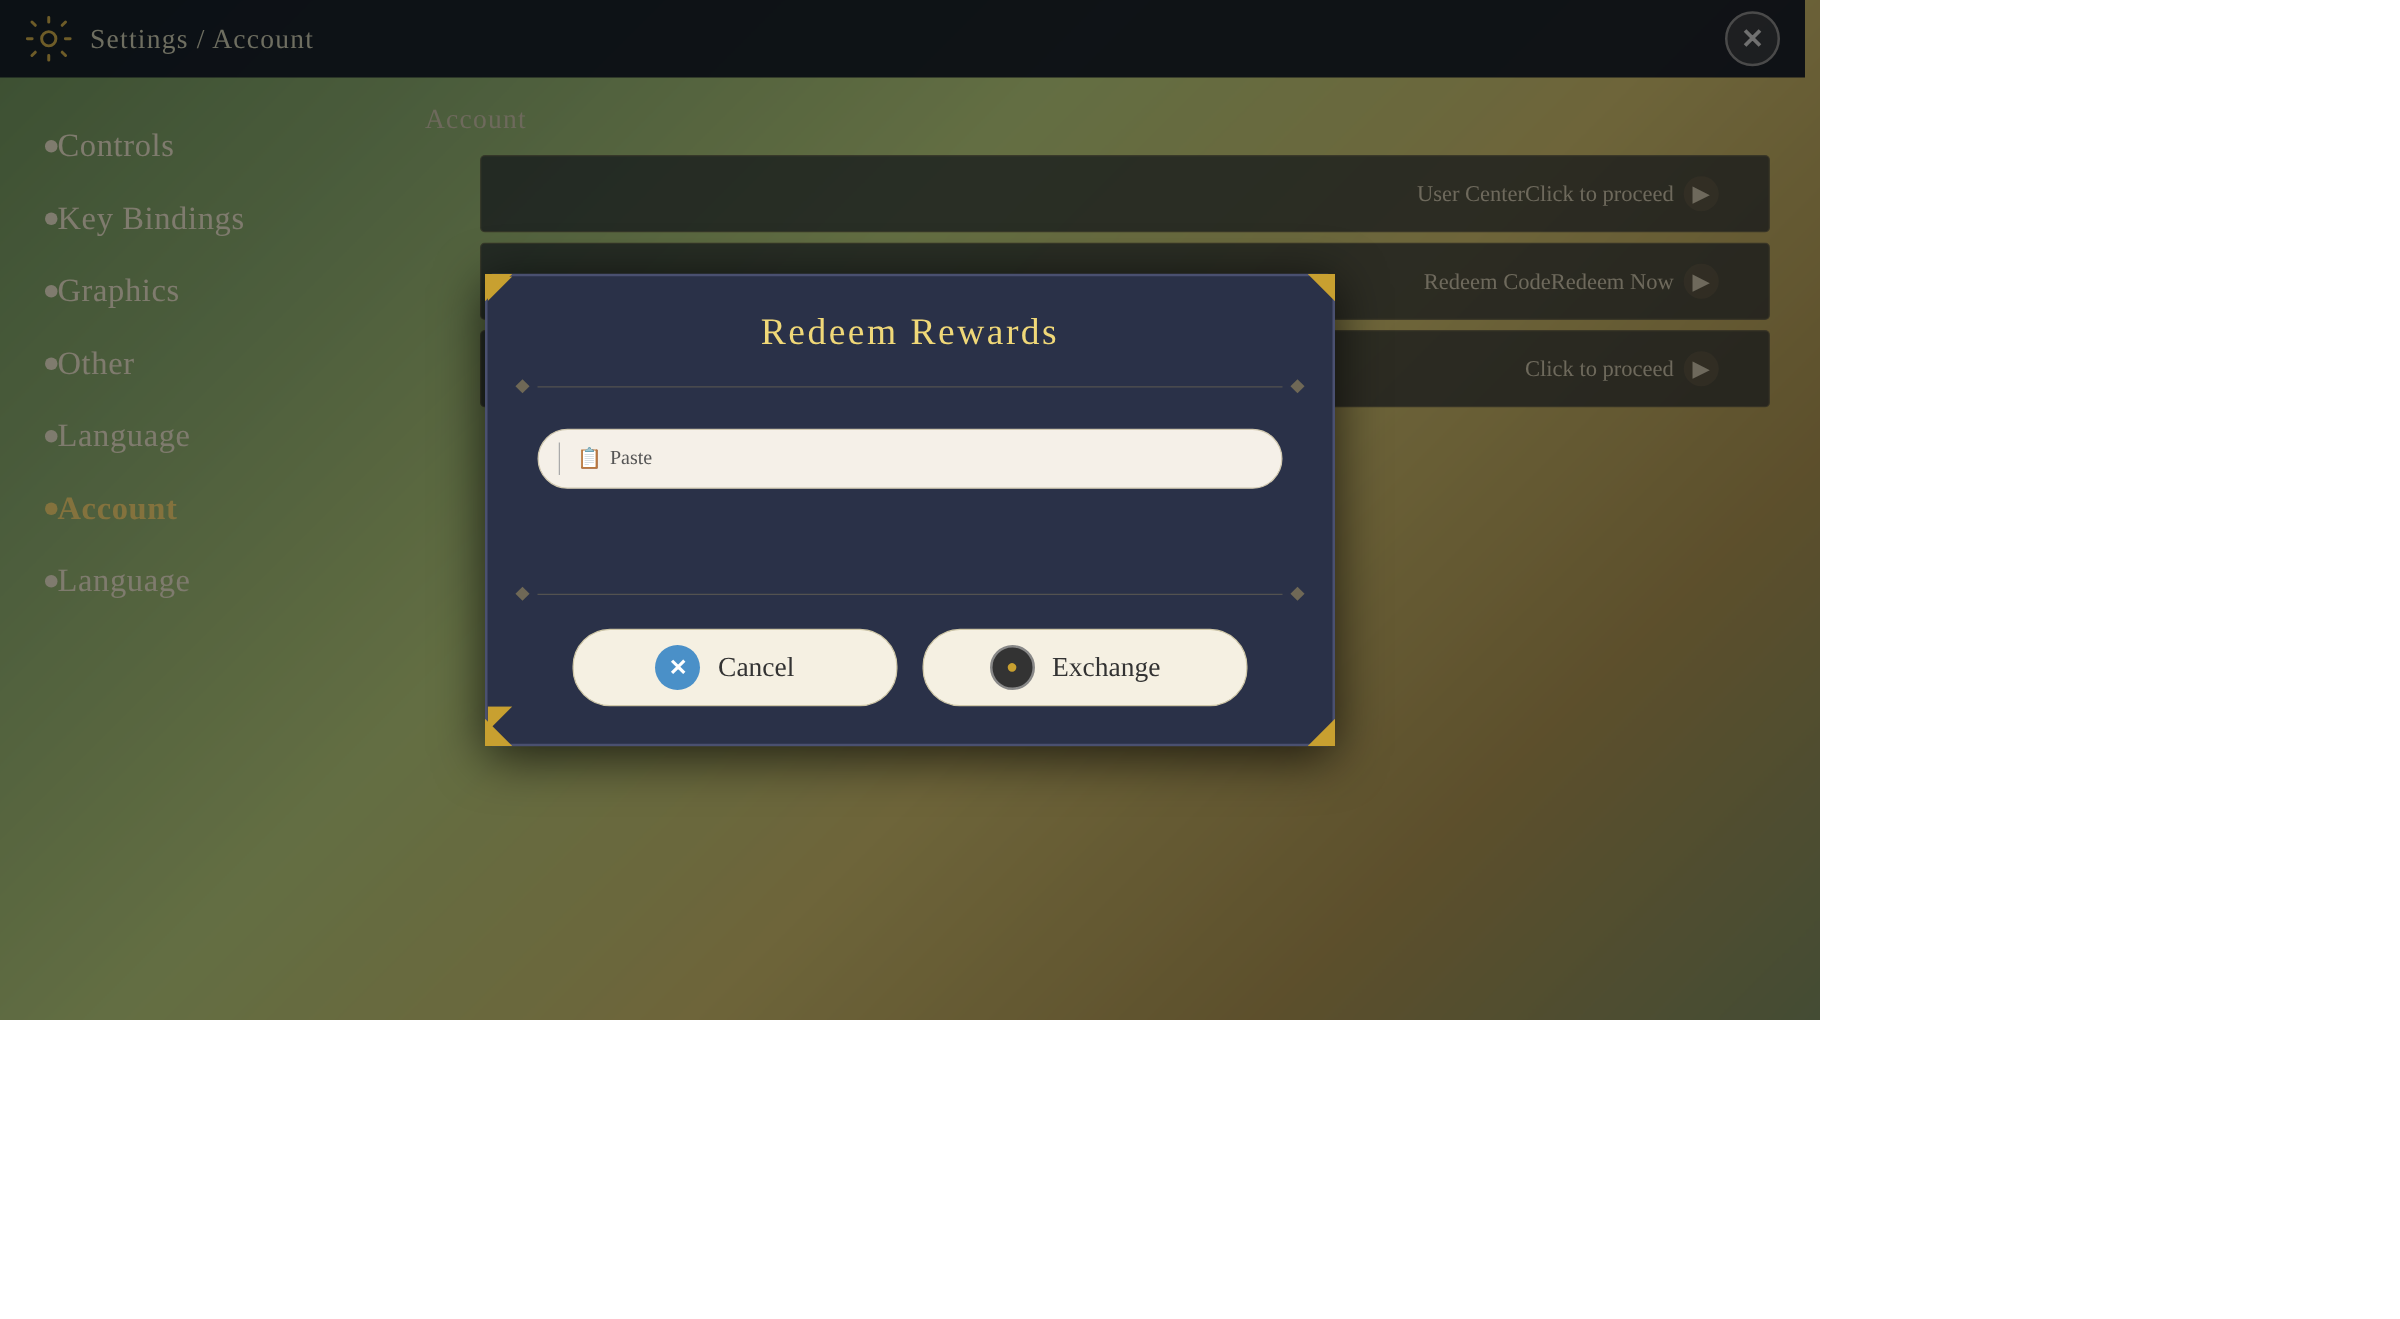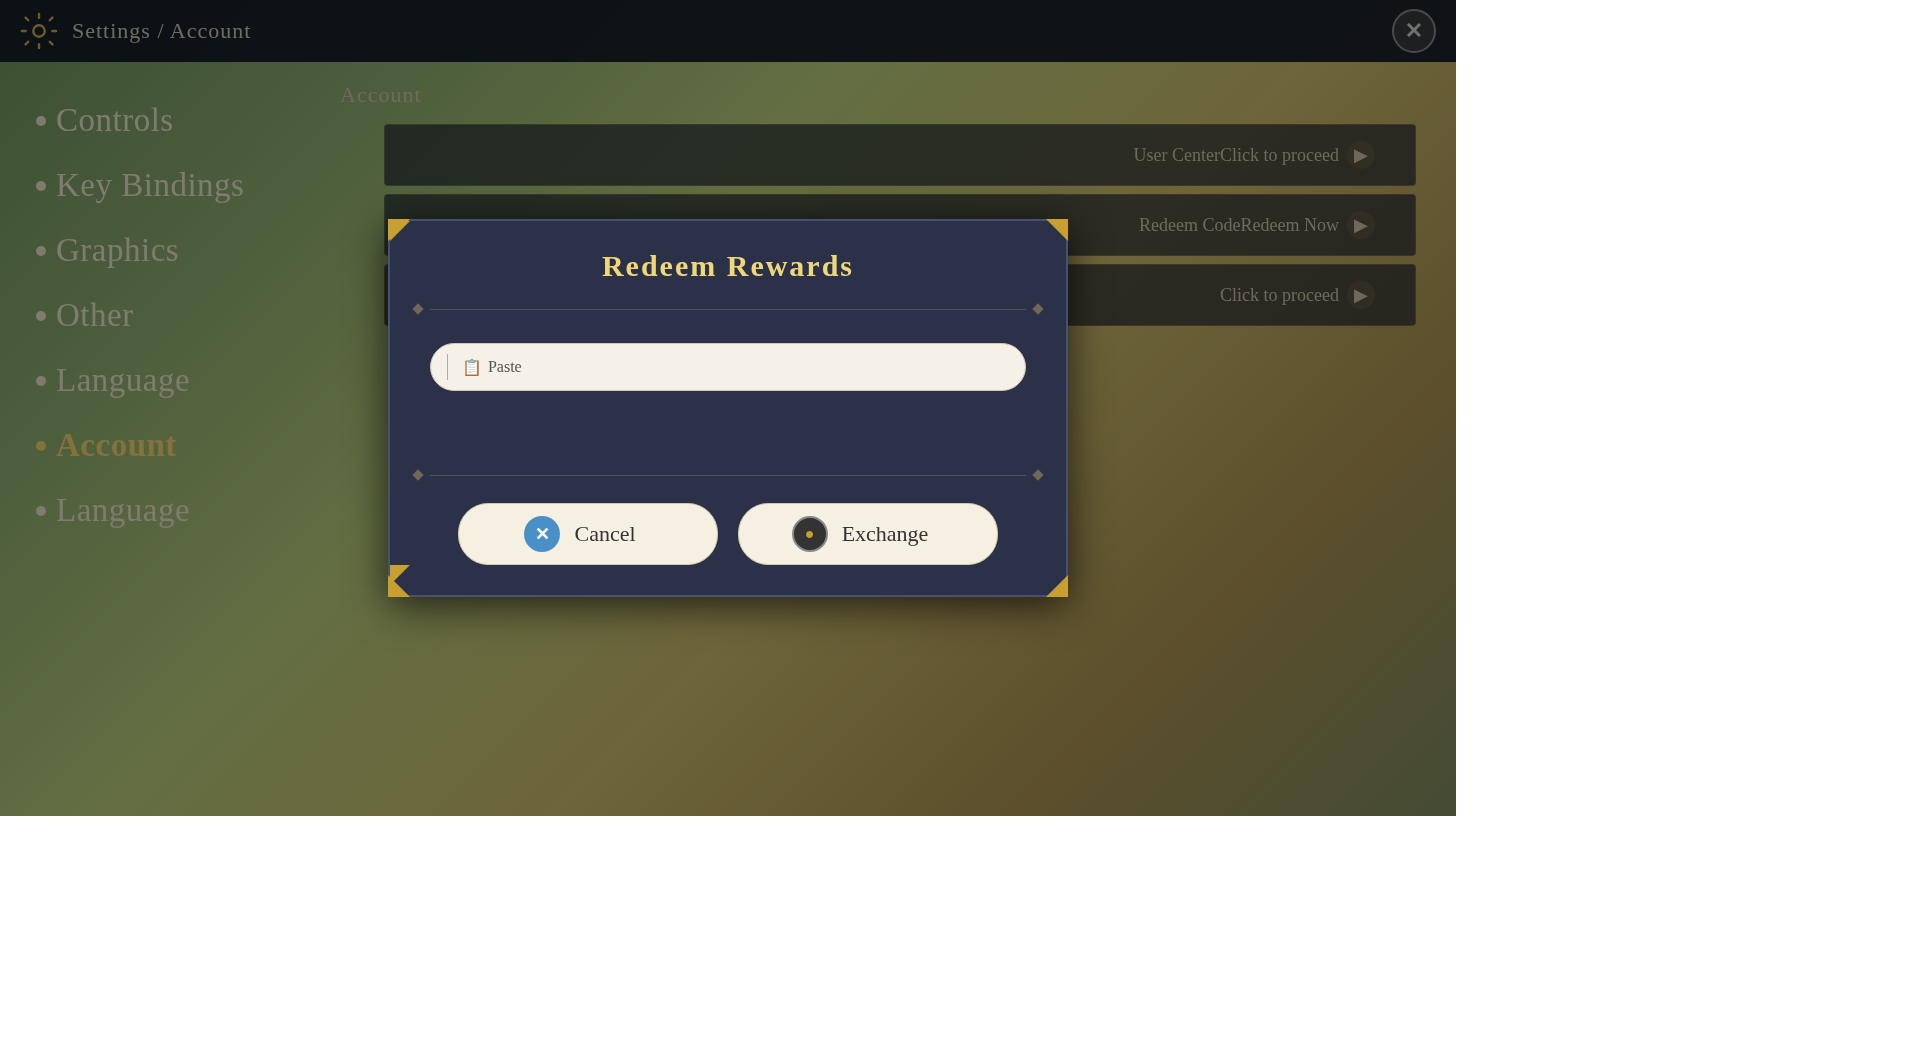--- a/index.html
+++ b/index.html
@@ -17,21 +17,21 @@
       position: absolute;
       inset: 0;
       background: linear-gradient(135deg, #6b8e5a 0%, #8aaa6e 20%, #b5c97a 40%, #c8b86a 60%, #a89050 80%, #7a8a60 100%);
       filter: blur(3px);
       transform: scale(1.02);
     }
 
     
     .topbar {
       position: absolute;
-      top: 0; left: 0; right: 0;
+      top: 0; left: 0; right: 12px;
       height: 62px;
       background: rgba(15, 22, 35, 0.92);
       display: flex;
       align-items: center;
       justify-content: space-between;
       padding: 0 20px;
       z-index: 10;
     }
 
     .topbar-left {
@@ -80,25 +80,24 @@
       width: 300px;
       padding: 30px 20px;
       display: flex;
       flex-direction: column;
       gap: 8px;
     }
 
     .sidebar-item {
       display: flex;
       align-items: center;
-      gap: 10px;
       padding: 10px 16px;
       cursor: pointer;
       color: #e8e0c8;
-      font-size: 33px;
+      font-size: 26px;
       letter-spacing: 0.5px;
       font-family: Liberation Serif, serif;
     }
 
     .sidebar-item.active {
       color: #f0d070;
       font-weight: bold;
     }
 
     .sidebar-item .bullet {
@@ -224,21 +223,21 @@
       background: #c8a030;
       clip-path: polygon(100% 0, 100% 100%, 0 100%);
     }
 
     .modal-title {
       text-align: center;
       color: #f0d878;
       font-size: 30px;
       padding: 28px 20px 16px;
       letter-spacing: 2px;
-      font-weight: bold;
+      font-weight: normal;
     }
 
     
     .modal-divider {
       display: flex;
       align-items: center;
       padding: 0 24px;
       margin: 6px 0 20px 0;
       gap: 8px;
     }

